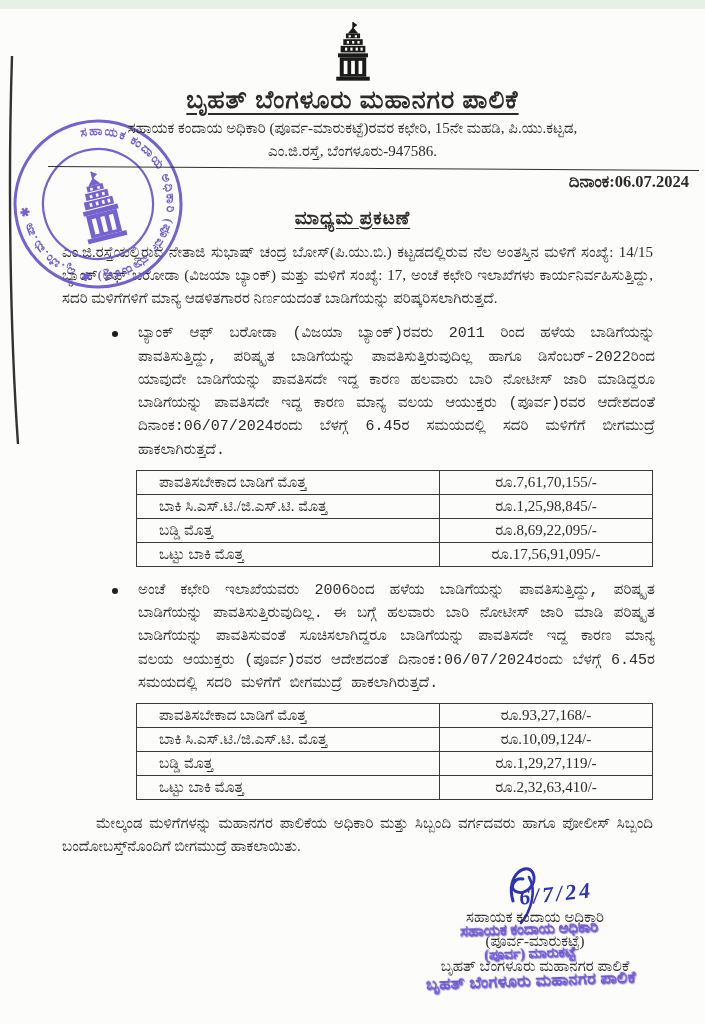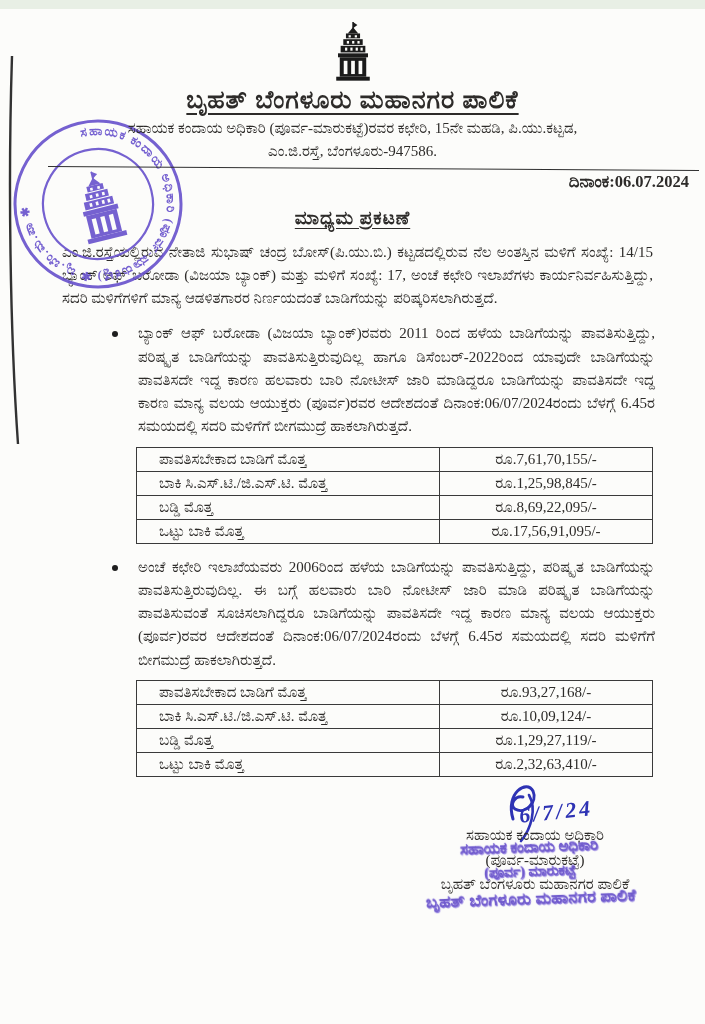--- a/index.html
+++ b/index.html
@@ -37,21 +37,21 @@
     text-decoration:underline;text-underline-offset:4px;
   }
 
   
   .para{
     margin:12px 52px 0 62px;
     font-size:15px;line-height:1.55;text-align:justify;
   }
   .para.indent{text-indent:34px;}
 
-  .bullet-item{display:flex;margin:12px 50px 0 112px;}
+  .bullet-item{display:flex;margin:12px 50px 0 112px;font-family:Liberation Mono, monospace;}
   .bullet-dot{
     width:6px;height:6px;border-radius:50%;background:#1e1e1e;
     margin:9px 20px 0 0;flex:none;
   }
   .bullet-text{flex:1;font-size:15px;line-height:1.55;text-align:justify;}
 
   
   table.amounts{
     border-collapse:collapse;
     margin:8px 0 4px 136px;
@@ -213,20 +213,21 @@
         <td class="amt-label">ಬಡ್ಡಿ ಮೊತ್ತ</td>
         <td class="amt-value">ರೂ.1,29,27,119/-</td>
       </tr>
       <tr>
         <td class="amt-label">ಒಟ್ಟು ಬಾಕಿ ಮೊತ್ತ</td>
         <td class="amt-value">ರೂ.2,32,63,410/-</td>
       </tr>
     </tbody>
   </table>
 
+  <div class="para indent">ಮೇಲ್ಕಂಡ ಮಳಿಗೆಗಳನ್ನು ಮಹಾನಗರ ಪಾಲಿಕೆಯ ಅಧಿಕಾರಿ ಮತ್ತು ಸಿಬ್ಬಂದಿ ವರ್ಗದವರು ಹಾಗೂ ಪೋಲೀಸ್ ಸಿಬ್ಬಂದಿ ಬಂದೋಬಸ್ತ್‌ನೊಂದಿಗೆ ಬೀಗಮುದ್ರೆ ಹಾಕಲಾಯಿತು.</div>
 
   <div class="sig-block">
     <svg class="sig-svg" width="140" height="70" viewBox="0 0 140 70">
       <path d="M28 44 C20 18, 42 4, 48 16 C53 27, 40 40, 30 34 C24 30, 30 20, 38 22" stroke="#2e33b4" stroke-width="3" fill="none" stroke-linecap="round"></path>
       <path d="M44 20 C52 34, 46 54, 36 66" stroke="#2e33b4" stroke-width="2.6" fill="none" stroke-linecap="round"></path>
     </svg>
     <div class="sig-handdate">6/7/24</div>
     <div class="sig-printed">
       <div>ಸಹಾಯಕ ಕಂದಾಯ ಅಧಿಕಾರಿ</div>
       <div>(ಪೂರ್ವ-ಮಾರುಕಟ್ಟೆ)</div>

